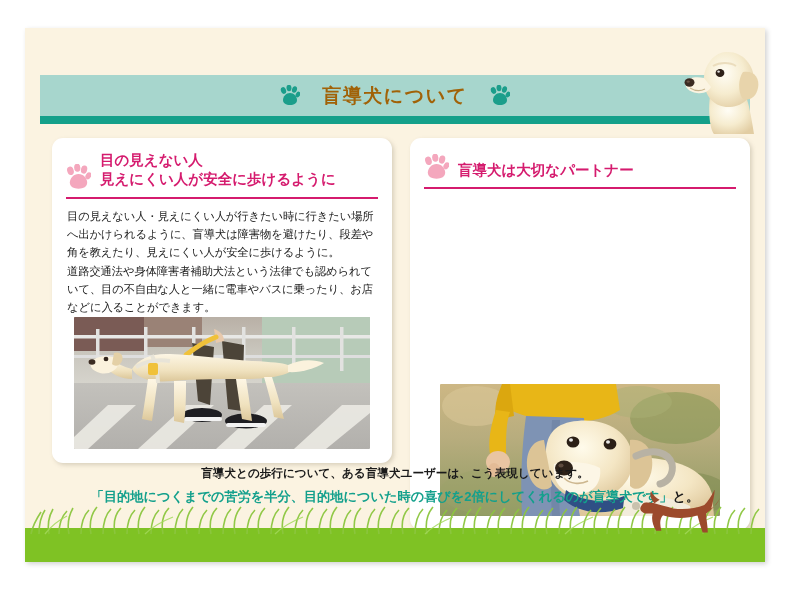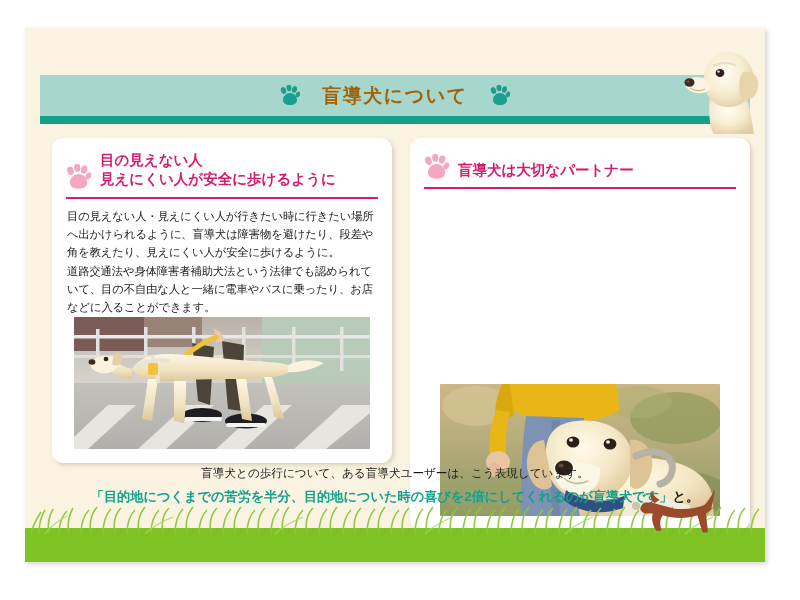--- a/index.html
+++ b/index.html
@@ -135,21 +135,21 @@
   
   .caption {
     position: absolute;
     left: 0;
     top: 438px;
     width: 740px;
     text-align: center;
   }
   .caption-line1 {
     font-size: 11.6px;
-    font-weight: normal;
+    font-weight: bold;
     color: #1a1a1a;
     letter-spacing: 0px;
   }
   .caption-line2 {
     margin-top: 7px;
     font-size: 13.2px;
     font-weight: bold;
     color: #13a08c;
     letter-spacing: 0px;
   }

